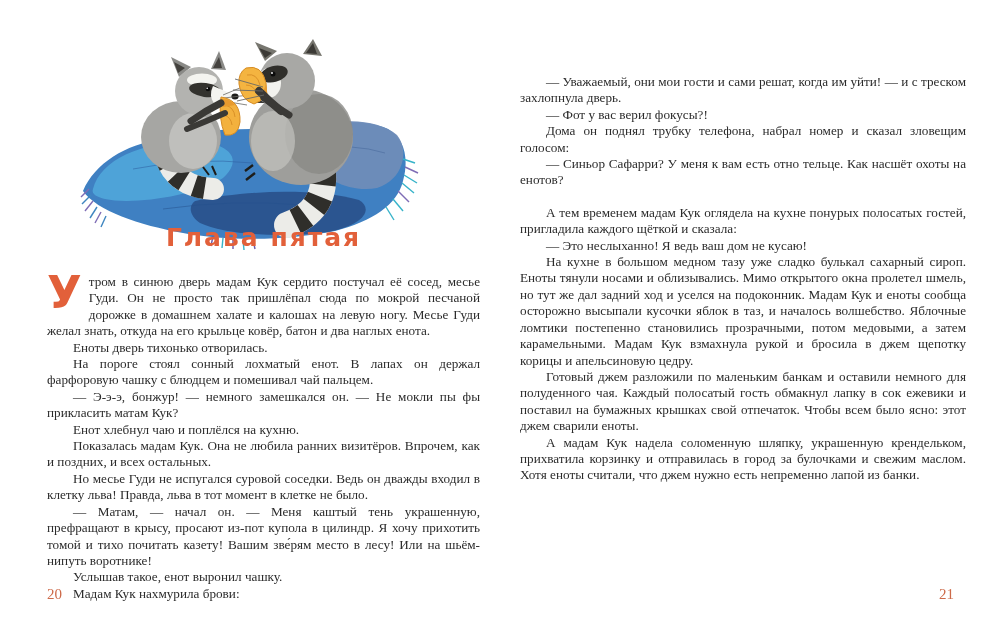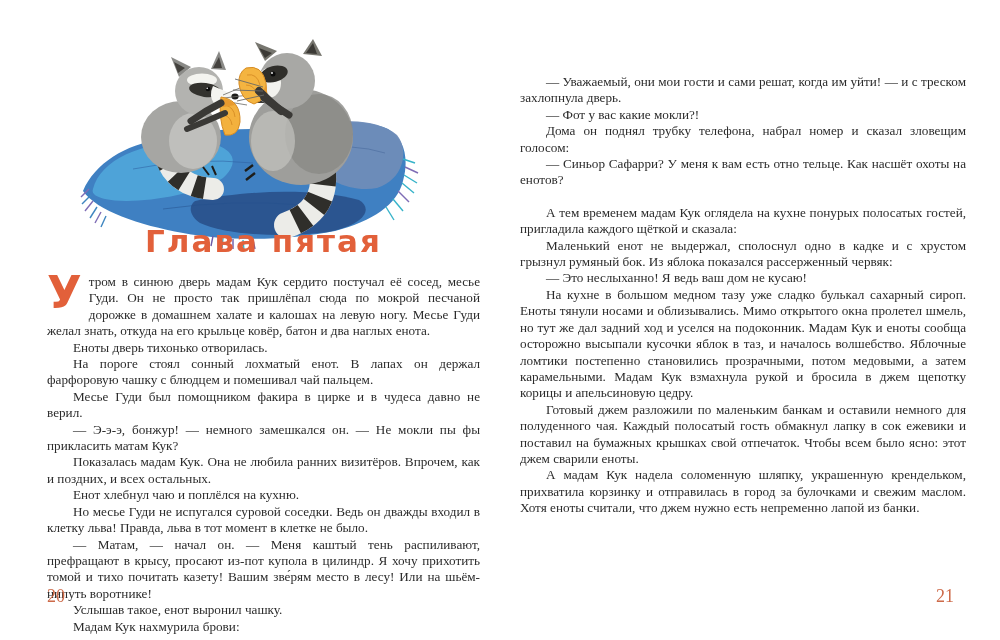--- a/index.html
+++ b/index.html
@@ -23,21 +23,21 @@
     z-index: 1;
   }
 
   .chapter-title {
     position: absolute;
     top: 190px; left: 0;
     width: 100%;
     text-align: center;
     font-family: "DejaVu Sans", "Liberation Sans", sans-serif;
     font-weight: bold;
-    font-size: 31px;
+    font-size: 25px;
     letter-spacing: 2px;
     color: var(--accent, #e2603a);
     z-index: 2;
   }
 
   .body-text {
     position: absolute;
     left: 0;
     width: 100%;
     font-size: 13.2px;
@@ -59,21 +59,21 @@
     line-height: 32px;
     padding: 3px 7px 0 0;
     color: var(--accent, #e2603a);
   }
 
   .scene-break { height: 16px; }
 
   .pageno {
     position: absolute;
     top: 586px;
-    font-size: 18px;
+    font-size: 15px;
     color: var(--pagenum, #cd6a49);
     z-index: 3;
   }
   .pageno-left  { left: 47px; }
   .pageno-right { right: 46px; }
 </style>
 </head>
 <body>
 
 <div class="spread">
@@ -194,40 +194,38 @@
         </g>
       </g>
     </svg>
 
     <div class="chapter-title">Глава пятая</div>
 
     <div class="body-text">
       <p class="opening"><span class="dropcap">У</span><span>тром в синюю дверь мадам Кук сердито постучал её сосед, месье Гуди. Он не просто так пришлёпал сюда по мокрой песчаной дорожке в домашнем халате и калошах на левую ногу. Месье Гуди желал знать, откуда на его крыльце ковёр, батон и два наглых енота.</span></p>
       <p>Еноты дверь тихонько отворилась.</p>
       <p>На пороге стоял сонный лохматый енот. В лапах он держал фарфоровую чашку с блюдцем и помешивал чай пальцем.</p>
-      <p>Месье Гуди был помощником факира в цирке и в чудеса давно не верил.</p>
       <p>— Э-э-э, бонжур! — немного замешкался он. — Не мокли пы фы прикласить матам Кук?</p>
+      <p>Енот хлебнул чаю и поплёлся на кухню.</p>
       <p>Показалась мадам Кук. Она не любила ранних визитёров. Впрочем, как и поздних, и всех остальных.</p>
-      <p>Енот хлебнул чаю и поплёлся на кухню.</p>
       <p>Но месье Гуди не испугался суровой соседки. Ведь он дважды входил в клетку льва! Правда, льва в тот момент в клетке не было.</p>
-      <p>— Матам, — начал он. — Меня каштый тень распиливают, префращают в крысу, просают из-пот купола в цилиндр. Я хочу прихотить томой и тихо почитать казету! Вашим зве́рям место в лесу! Или на шьём-нипуть воротнике!</p>
+      <p>— Матам, — начал он. — Меня каштый тень украшенную, префращают в крысу, просают из-пот купола в цилиндр. Я хочу прихотить томой и тихо почитать казету! Вашим зве́рям место в лесу! Или на шьём-нипуть воротнике!</p>
       <p>Услышав такое, енот выронил чашку.</p>
       <p>Мадам Кук нахмурила брови:</p>
     </div>
   </div>
 
   <div class="page page-right">
     <div class="body-text">
       <p>— Уважаемый, они мои гости и сами решат, когда им уйти! — и с треском захлопнула дверь.</p>
-      <p>— Фот у вас какие мокли?!</p>
+      <p>— Фот у вас верил фокусы?!</p>
       <p>Дома он поднял трубку телефона, набрал номер и сказал зловещим голосом:</p>
       <p>— Синьор Сафарри? У меня к вам есть отно тельце. Как насшёт охоты на енотов?</p>
       <div class="scene-break"></div>
       <p>А тем временем мадам Кук оглядела на кухне понурых полосатых гостей, пригладила каждого щёткой и сказала:</p>
-      <p>Маленький енот не выдержал, сполоснул одно в кадке и с хрустом грызнул румяный бок. Из яблока показался рассерженный червяк:</p>
       <p>— Это неслыханно! Я ведь ваш дом не кусаю!</p>
       <p>На кухне в большом медном тазу уже сладко булькал сахарный сироп. Еноты тянули носами и облизывались. Мимо открытого окна пролетел шмель, но тут же дал задний ход и уселся на подоконник. Мадам Кук и еноты сообща осторожно высыпали кусочки яблок в таз, и началось волшебство. Яблочные ломтики постепенно становились прозрачными, потом медовыми, а затем карамельными. Мадам Кук взмахнула рукой и бросила в джем щепотку корицы и апельсиновую цедру.</p>
       <p>Готовый джем разложили по маленьким банкам и оставили немного для полуденного чая. Каждый полосатый гость обмакнул лапку в сок ежевики и поставил на бумажных крышках свой отпечаток. Чтобы всем было ясно: этот джем сварили еноты.</p>
       <p>А мадам Кук надела соломенную шляпку, украшенную крендельком, прихватила корзинку и отправилась в город за булочками и свежим маслом. Хотя еноты считали, что джем нужно есть непременно лапой из банки.</p>
     </div>
   </div>
 
   <div class="pageno pageno-left">20</div>
   <div class="pageno pageno-right">21</div>
 </div>

